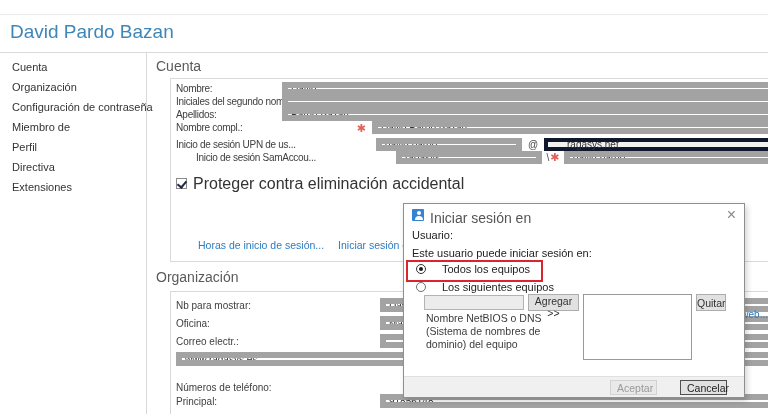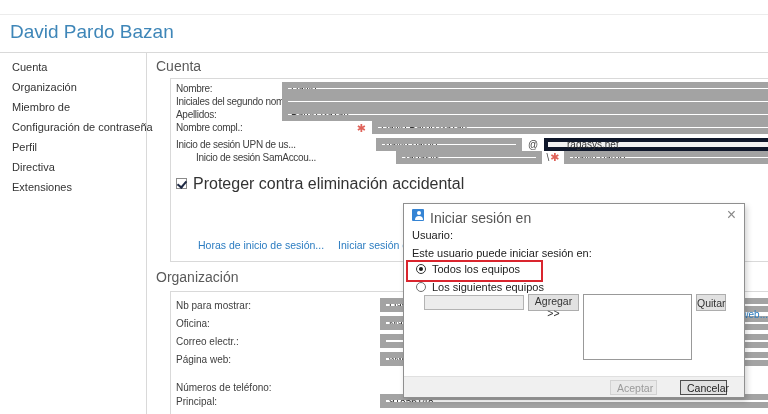--- a/index.html
+++ b/index.html
@@ -64,21 +64,21 @@
     position:absolute; left:403px; top:203px; width:342px; height:195px; box-sizing:border-box;
     background:#fff; border:1px solid #8f8f8f; box-shadow:2px 3px 6px rgba(0,0,0,0.18); z-index:10; font-size:11px;
   }
   .dlg-icon { position:absolute; left:8px; top:5px; width:12px; height:12px; background:#3584d4; border-radius:1px; }
   .dlg-icon::before { content:""; position:absolute; top:2px; left:4.5px; width:4px; height:4px; border-radius:50%; background:#fff; }
   .dlg-icon::after { content:""; position:absolute; bottom:1px; left:2.5px; width:8px; height:4px; border-radius:4px 4px 0 0; background:#fff; }
   .dlg-title { position:absolute; left:26px; top:6px; font-size:14px; color:#555; }
   .dlg-close { position:absolute; right:8px; top:1px; font-size:16px; color:#888; cursor:pointer; line-height:20px; }
   .dlg-user { position:absolute; left:8px; top:25px; color:#222; }
   .dlg-prompt { position:absolute; left:8px; top:43px; color:#222; }
-  .radio-row { position:absolute; left:12px; display:flex; align-items:center; gap:6px; color:#222;justify-content:space-between; }
+  .radio-row { position:absolute; left:12px; display:flex; align-items:center; gap:16px; color:#222;justify-content:space-between; }
   .radio-row1 { top:59px; }
   .radio-row2 { top:77px; }
   .radio { position:relative; width:10px; height:10px; box-sizing:border-box; border:1px solid #6e6e6e; border-radius:50%; background:#fff; }
   .radio.sel { border-color:#333; }
   .radio.sel::after { content:""; position:absolute; left:2px; top:2px; width:4px; height:4px; border-radius:50%; background:#1a1a1a; }
   .annotation { position:absolute; left:2px; top:56px; width:133px; height:18px; border:2px solid #d9252e; z-index:3; pointer-events:none; }
   .dlg-input { position:absolute; left:20px; top:91px; width:100px; height:15px; box-sizing:border-box; background:#ececec; border:1px solid #b3b3b3; font-family:"Liberation Sans",sans-serif; font-size:10px; padding:0 3px; }
   .dlg-btn {
     position:absolute; box-sizing:border-box; background:#e1e1e1; border:1px solid #adadad;
     font-family:"Liberation Sans",sans-serif; font-size:10.5px; color:#333; padding:0; height:17px; cursor:pointer;
@@ -95,22 +95,22 @@
 <body>
 
 <div class="screen">
   <div class="topline"></div>
   <div class="page-title">David Pardo Bazan</div>
   <div class="header-divider"></div>
 
   <nav class="sidebar">
     <div class="sidebar-item">Cuenta</div>
     <div class="sidebar-item">Organización</div>
+    <div class="sidebar-item">Configuración de contraseña</div>
     <div class="sidebar-item">Miembro de</div>
-    <div class="sidebar-item">Configuración de contraseña</div>
     <div class="sidebar-item">Perfil</div>
     <div class="sidebar-item">Directiva</div>
     <div class="sidebar-item">Extensiones</div>
   </nav>
 
   <main class="main">
     <div class="section-heading" style="top:5px;">Cuenta</div>
 
     <div class="groupbox" id="cuenta-box">
       <div class="frow">
@@ -168,21 +168,20 @@
       </div>
       <div class="orow">
         <span class="olabel">Oficina:</span>
         <input class="tinput" type="text" value="Madrid Office" style="">
       </div>
       <div class="orow">
         <span class="olabel">Correo electr.:</span>
         <input class="tinput" type="text" value="" style="">
       </div>
       <div class="orow">
-        <span class="olabel">Página web:</span>
         <input class="tinput" type="text" value="www.ragasys.es" style="">
       </div>
       <div class="group-label">Números de teléfono:</div>
       <div class="orow">
         <span class="olabel">Principal:</span>
         <input class="tinput" type="text" value="91856148" style="">
       </div>
     </div>
   </main>
 
@@ -204,18 +203,23 @@
     <div class="radio-row radio-row2">
       <span class="radio"></span>
       <span>Los siguientes equipos</span>
     </div>
 
     <input class="dlg-input" type="text" value="" style="">
     <button class="dlg-btn btn-agregar">Agregar &gt;&gt;</button>
     <div class="listbox"></div>
     <button class="dlg-btn btn-quitar">Quitar</button>
 
+    <div class="hint">
+      <div>Nombre NetBIOS o DNS</div>
+      <div>(Sistema de nombres de</div>
+      <div>dominio) del equipo</div>
+    </div>
 
     <div class="dlg-footer"></div>
     <button class="btn-aceptar" disabled="">Aceptar</button>
     <button class="btn-cancelar">Cancelar</button>
   </div>
 </div>
 
 </body></html>

